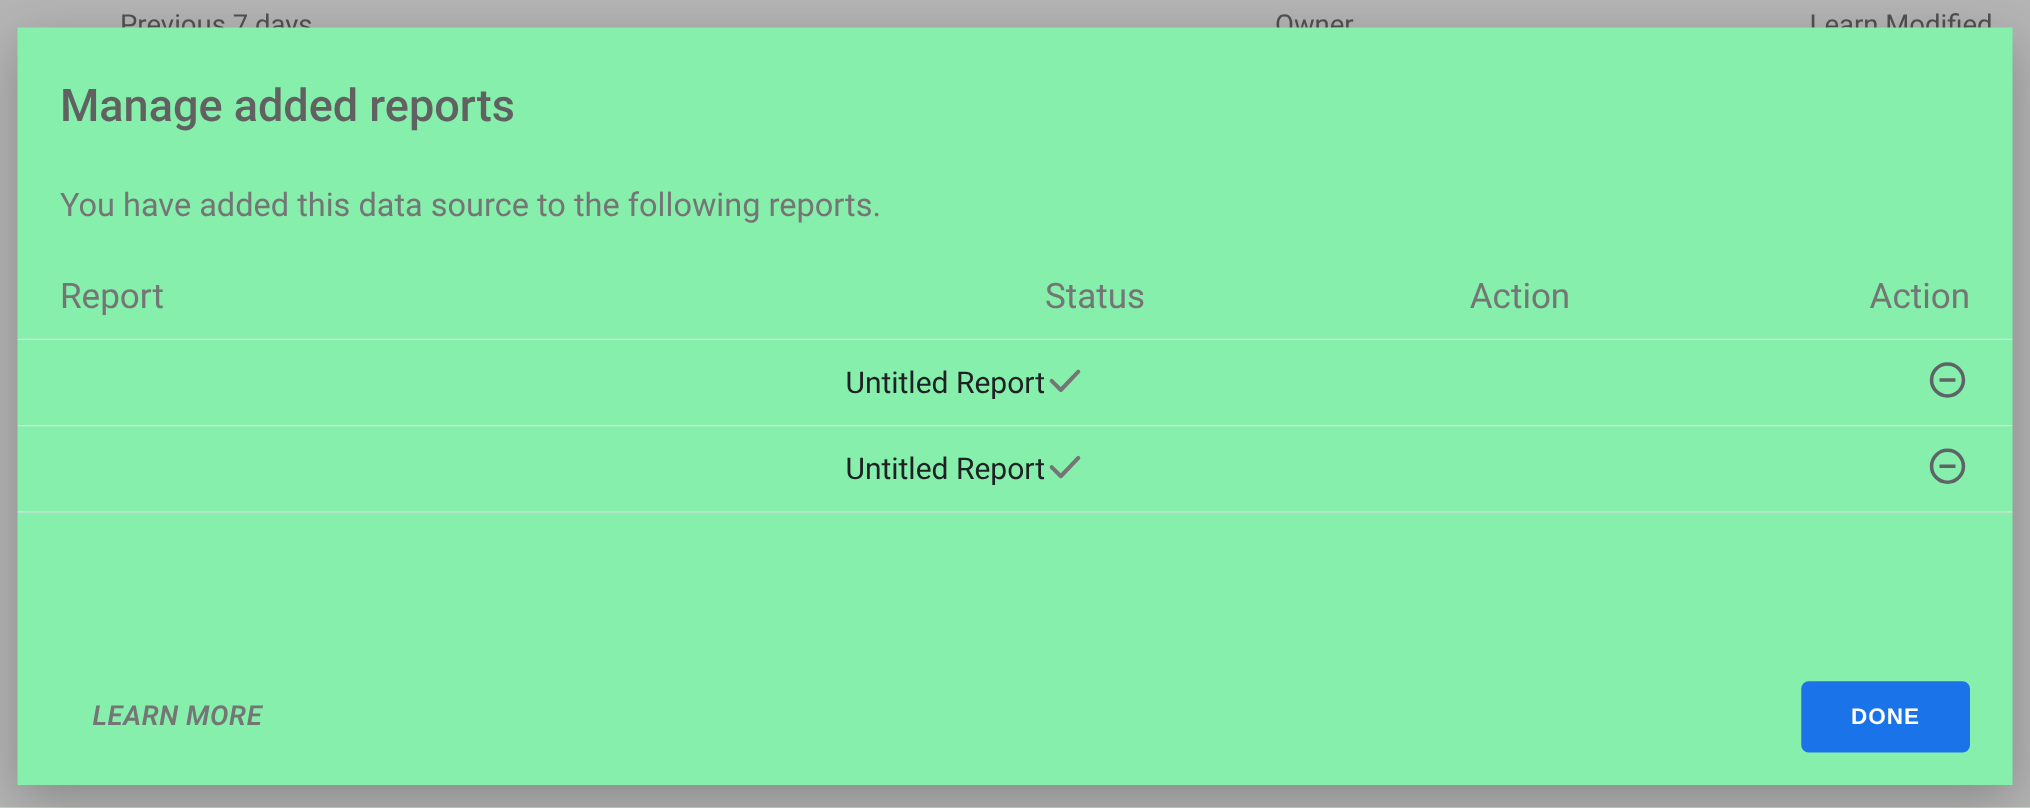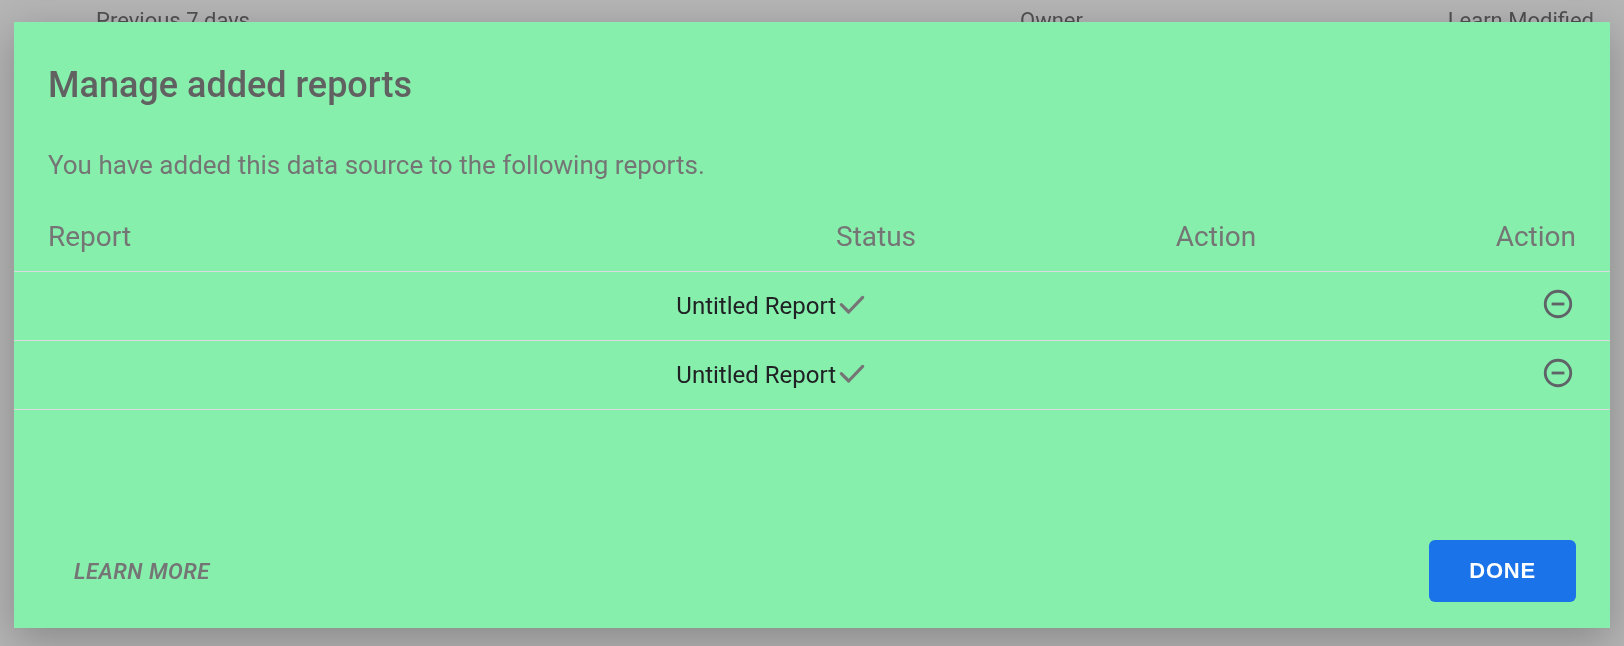--- a/index.html
+++ b/index.html
@@ -107,21 +107,21 @@
       font-weight: 600;
       letter-spacing: 0.5px;
       color: #757575;
       text-transform: uppercase;
       cursor: pointer;
       font-style: italic;
     }
     .done-btn {
       background: #1a73e8;
       color: #ffffff;
-      font-size: 22px;
+      font-size: 18px;
       font-weight: 600;
       letter-spacing: 0.8px;
       padding: 18px 40px;
       border: none;
       border-radius: 6px;
       text-transform: uppercase;
       cursor: pointer;
     }
   </style>
 </head>

